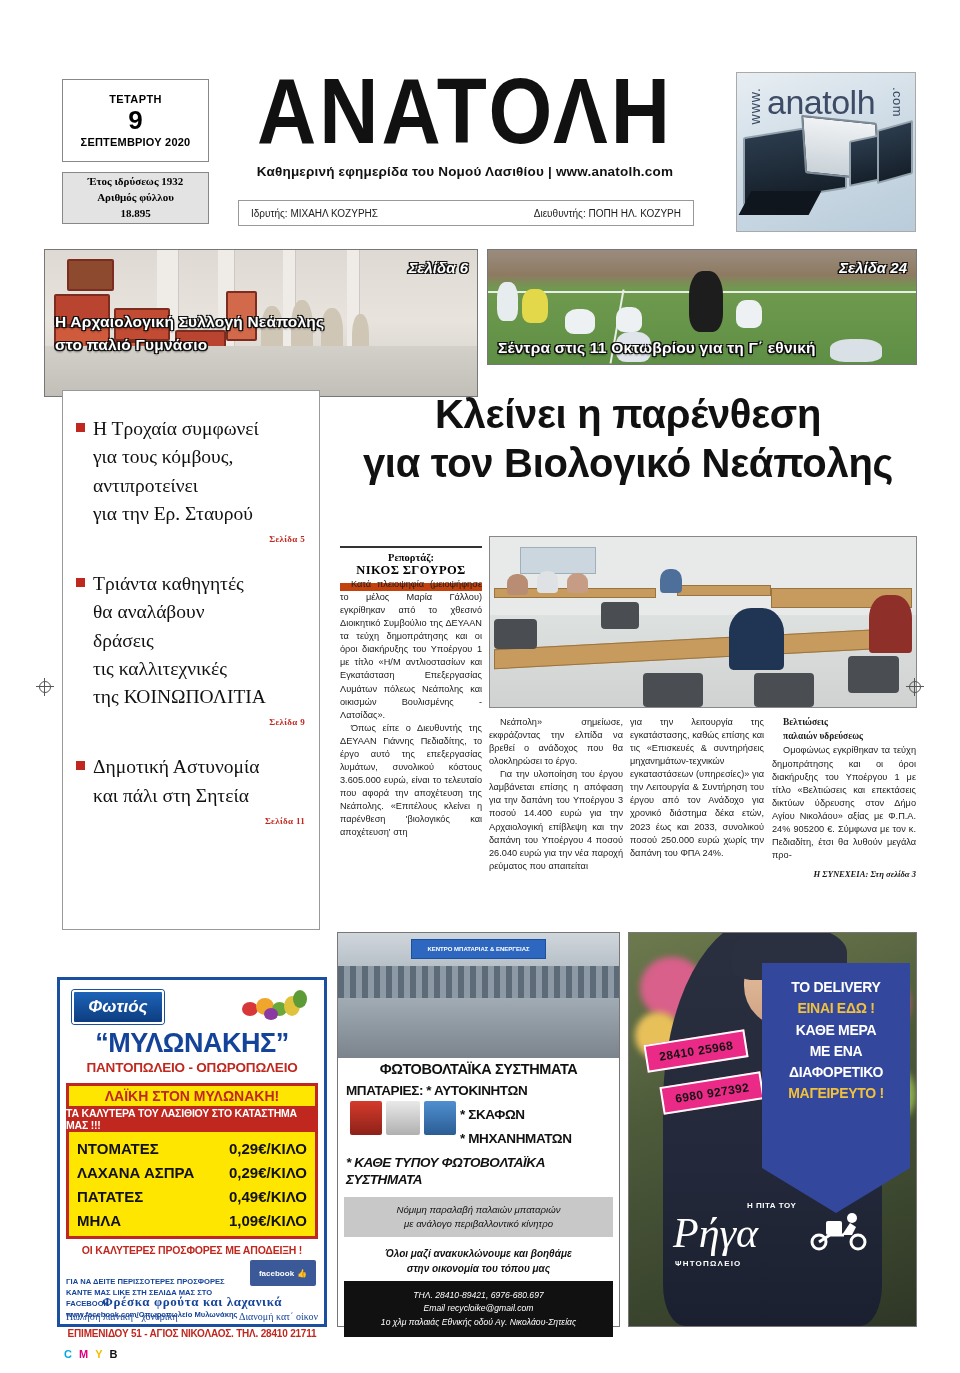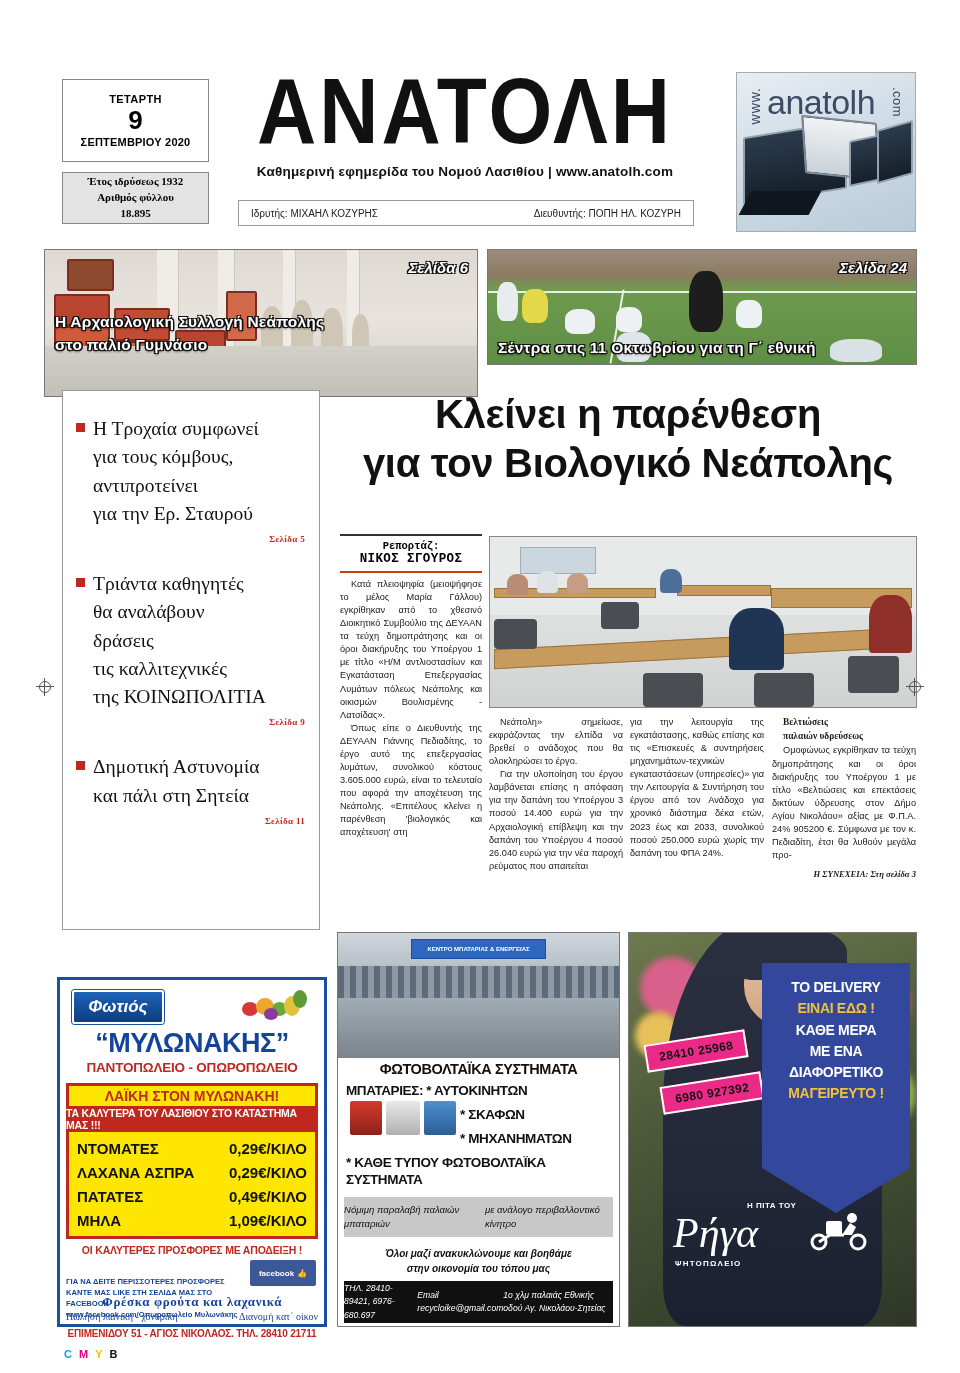--- a/index.html
+++ b/index.html
@@ -142,23 +142,23 @@
     border: 1px solid #888; overflow: hidden;
     background: linear-gradient(180deg,#e9eceb 0%, #dfe3e2 38%, #cfd2d0 100%);
   }
   .ap-wall { position: absolute; left:0; right:0; top:0; height:46%; background:#e7eae9; }
   .ap-screen { position:absolute; left:7%; top:6%; width:18%; height:16%; background:#cbd6de; border:1px solid #9fb0bb; }
   .ap-table { position:absolute; background:#c79a5e; border:1px solid #9a7440; }
   .ap-chair { position:absolute; background:#4a4d52; border-radius:4px; }
   .ap-person { position:absolute; border-radius:44% 44% 18% 18%; }
 
   .byline {
-    position: absolute; left: 340px; top: 534px; width: 142px; text-align: center;
-    font-family: Liberation Mono, monospace;
-    border-top: 2px solid #333; border-bottom: 2px solid #c2410c;
+    position: absolute; left: 340px; top: 546px; width: 142px; text-align: center;
+    font-family: Liberation Serif, serif;
+    border-top: 2px solid #333; border-bottom: 8px solid #c2410c;
     padding: 4px 0 5px;
   }
   .byline .b1 { font-size: 10.5px; font-weight: bold; }
   .byline .b2 { font-size: 12.5px; font-weight: bold; letter-spacing: .4px; }
 
   .col {
     position: absolute; font-family: "Liberation Sans", sans-serif;
     font-size: 9.2px; line-height: 1.42; color: #1a1a1a;
     text-align: justify; text-justify: inter-word;
   }
@@ -257,38 +257,38 @@
   .pv-sign { position:absolute; left: 26%; top: 5%; width: 48%; height: 16%;
     background:#2e67c0; border:1px solid #1b4fa0; color:#fff; font-size:6px;
     display:flex; align-items:center; justify-content:center; font-weight:bold;}
   .pv-roof { position:absolute; left:0; right:0; top:26%; height: 26%;
     background: repeating-linear-gradient(90deg,#5d6b78 0 6px,#8d99a4 6px 12px); }
   .pv-head { position:absolute; left:0; right:0; top: 128px; text-align:center;
     font-size: 14.5px; font-weight:bold; color:#111; letter-spacing:-.4px;}
   .pv-l1 { position:absolute; left: 8px; top: 150px; font-size: 13.5px; font-weight:bold; color:#111; letter-spacing:-.4px;}
   .pv-l2 { position:absolute; left: 122px; top: 174px; font-size: 13.5px; font-weight:bold; color:#111; letter-spacing:-.4px;}
   .pv-l3 { position:absolute; left: 122px; top: 198px; font-size: 13.5px; font-weight:bold; color:#111; letter-spacing:-.4px;}
-  .pv-l4 { position:absolute; left: 8px; right:6px; top: 222px; font-size: 13.5px; font-weight:bold; color:#111; line-height:1.25; letter-spacing:-.4px;}
+  .pv-l4 { position:absolute; left: 8px; right:6px; top: 222px; font-size: 13.5px; font-weight:bold; color:#111; line-height:1.25; letter-spacing:-.4px;font-style:italic;}
   .pv-bat { position:absolute; top: 168px; height: 34px; border-radius:2px; }
   .pv-b1 { left: 12px; width: 32px; background: linear-gradient(180deg,#d43b2c,#8d2118); }
   .pv-b2 { left: 48px; width: 34px; background: linear-gradient(180deg,#e9e9e9,#b0b0b0); }
   .pv-b3 { left: 86px; width: 32px; background: linear-gradient(180deg,#4f8fd0,#2b5d94); }
   .pv-grey {
     position:absolute; left: 6px; right: 6px; top: 264px; height: 40px; background:#c8c8c8;
-    display:flex; flex-direction:row; align-items:center; justify-content:center;
+    display:flex; flex-direction:column; align-items:center; justify-content:center;
     font-style:italic; font-size: 9.6px; line-height:1.5; color:#111;
   }
   .pv-rec {
     position:absolute; left: 6px; right: 6px; top: 308px; height: 40px;
     display:flex; flex-direction:column; align-items:center; justify-content:center;
     font-style:italic; font-weight:bold; font-size: 10px; line-height:1.5; color:#111;
   }
   .pv-black {
-    position:absolute; left: 6px; right: 6px; top: 348px; height: 42px; background:#111;
-    color:#fff; display:flex; flex-direction:row; align-items:center; justify-content:center;
+    position:absolute; left: 6px; right: 6px; top: 348px; height: 56px; background:#111;
+    color:#fff; display:flex; flex-direction:column; align-items:center; justify-content:center;
     font-style:italic; font-size: 8.6px; line-height:1.55;
   }
 
   
   .ad-riga {
     position: absolute; left: 628px; top: 932px; width: 289px; height: 395px;
     border: 1px solid #777; overflow: hidden;
     background: linear-gradient(160deg,#6d7a4e 0%, #4d5a3a 40%, #2e3726 100%);
   }
   .riga-bokeh { position:absolute; border-radius:50%; filter: blur(3px); }

